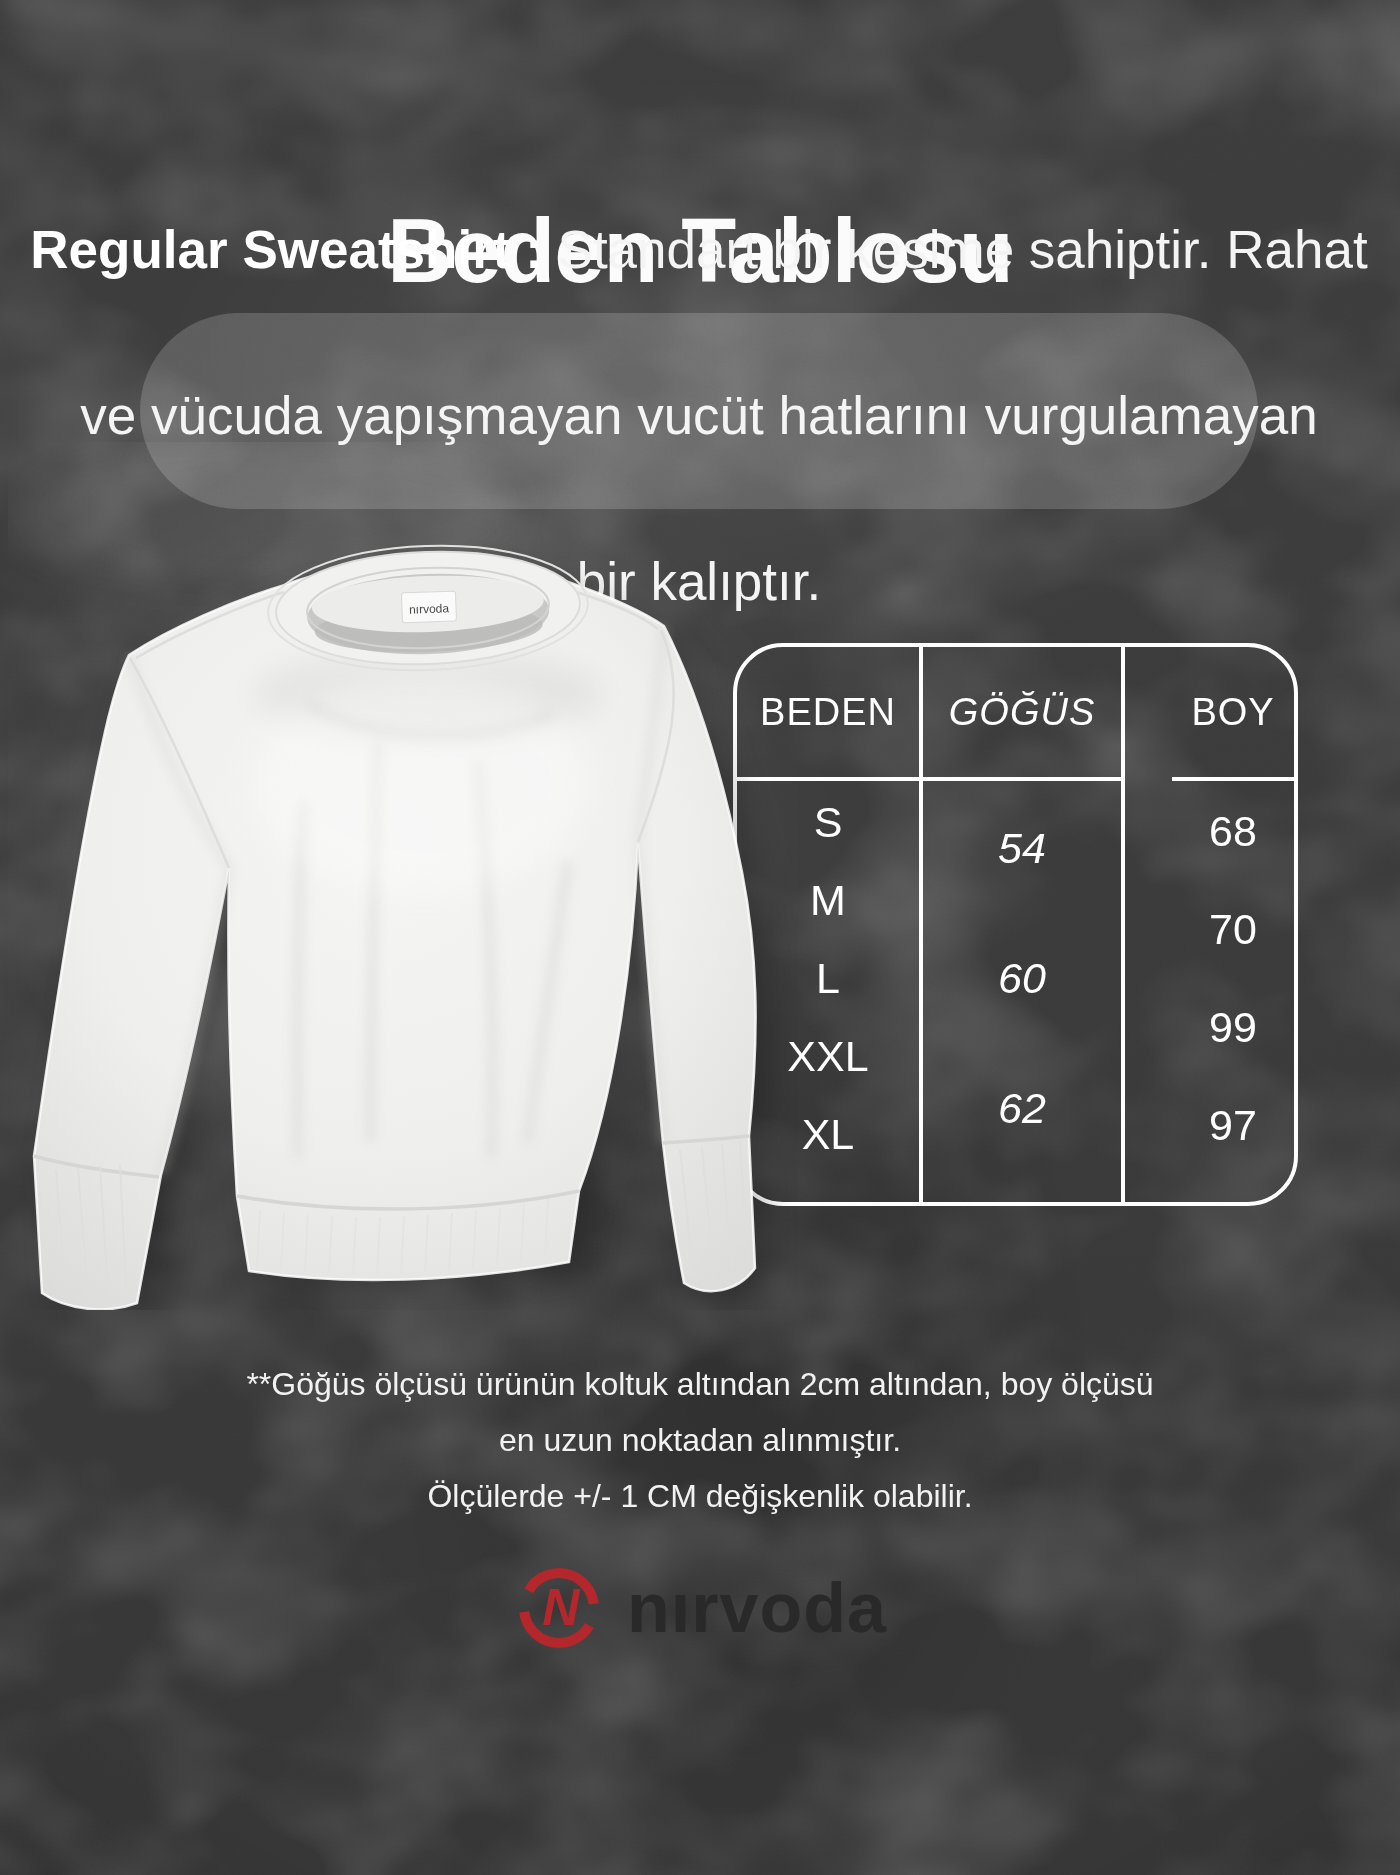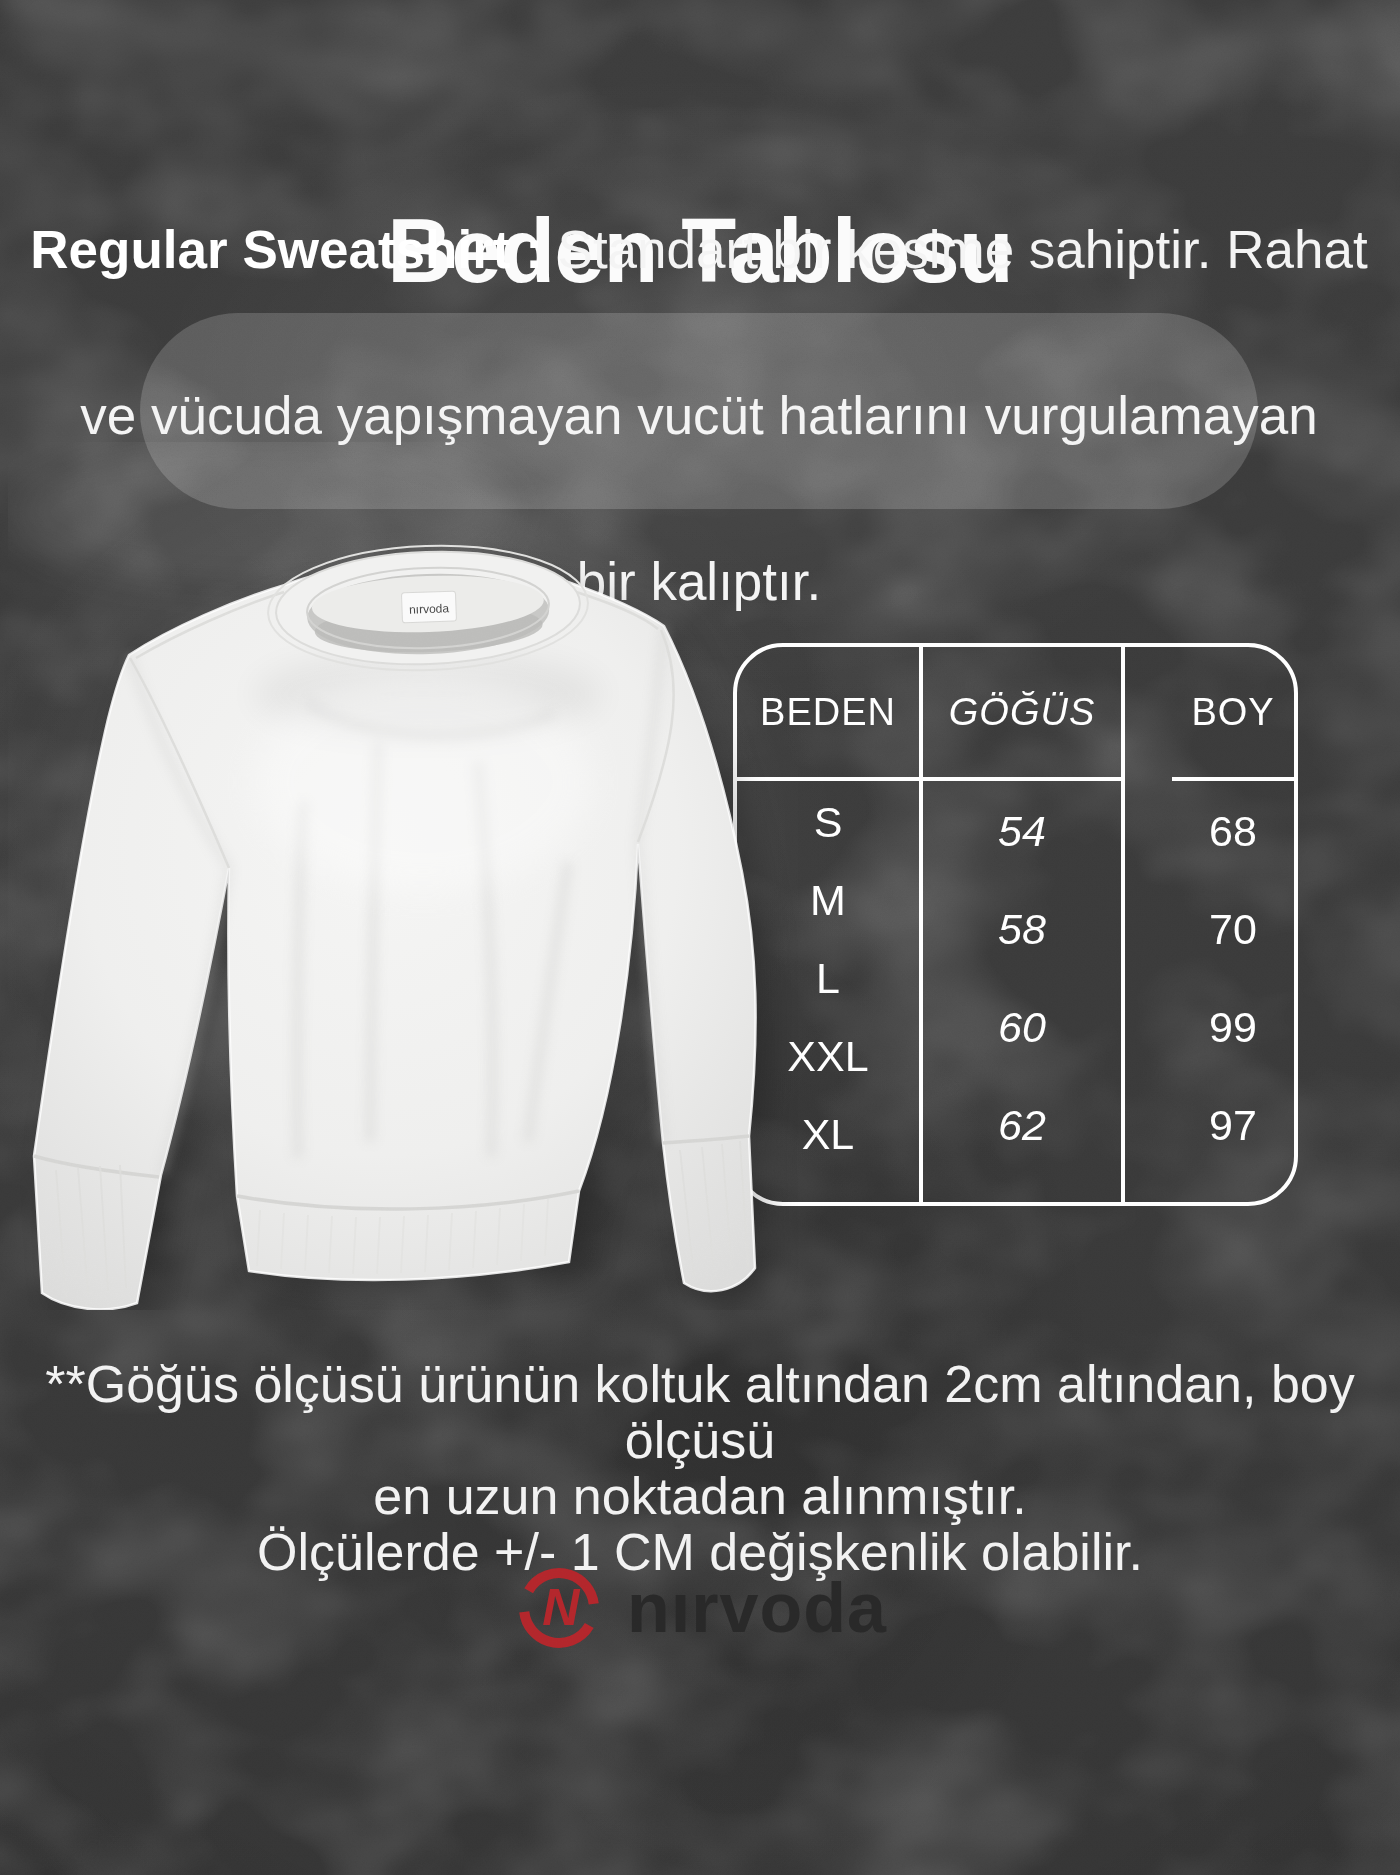--- a/index.html
+++ b/index.html
@@ -52,21 +52,21 @@
     display:flex;align-items:center;justify-content:center;
     font-size:38px;letter-spacing:1px;font-weight:400;
   }
   .st-body{flex:1;display:flex;flex-direction:column;padding:2px 0 28px;}
   .st-td{flex:1;display:flex;align-items:center;justify-content:center;font-size:43px;font-weight:400;}
 
   .sweatshirt{position:absolute;left:8px;top:442px;z-index:4;}
 
   .footnote{
     position:absolute;top:1356px;left:0;width:100%;z-index:3;
-    text-align:center;font-size:52px;line-height:56px;font-weight:300;color:#f2f2f2;
+    text-align:center;font-size:32px;line-height:56px;font-weight:300;color:#f2f2f2;
   }
   .logo{
     position:absolute;top:1560px;left:0;width:100%;z-index:3;
     display:flex;align-items:center;justify-content:center;gap:22px;
   }
   .brand{
     font-size:70px;font-weight:700;letter-spacing:1px;color:#282828;
   }
 </style>
 </head>
@@ -100,21 +100,20 @@
         <div class="st-td">M</div>
         <div class="st-td">L</div>
         <div class="st-td">XXL</div>
         <div class="st-td">XL</div>
       </div>
     </div>
     <div class="st-col c2">
       <div class="st-th">GÖĞÜS</div>
       <div class="st-body">
         <div class="st-td">54</div>
-        <div class="st-td">58</div>
         <div class="st-td">60</div>
         <div class="st-td">62</div>
       </div>
     </div>
     <div class="st-col c3">
       <div class="st-th">BOY</div>
       <div class="st-body">
         <div class="st-td">68</div>
         <div class="st-td">70</div>
         <div class="st-td">99</div>

